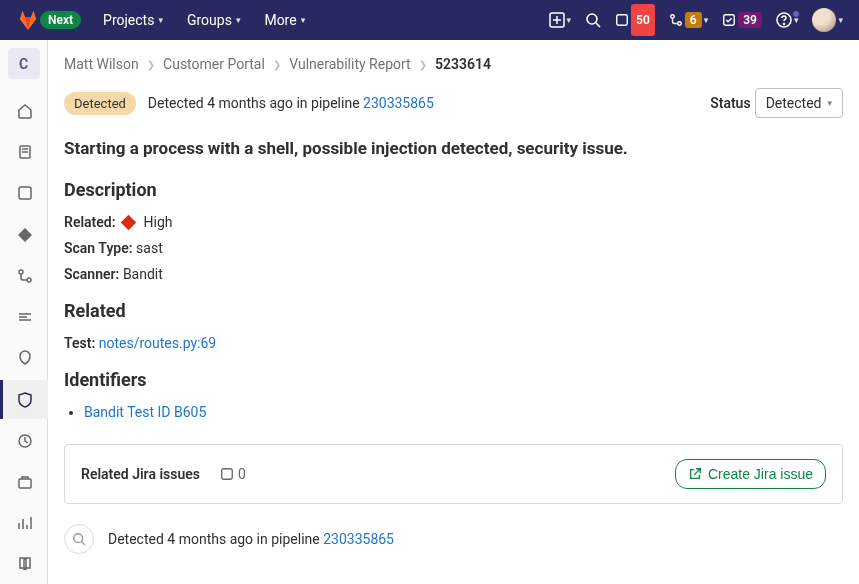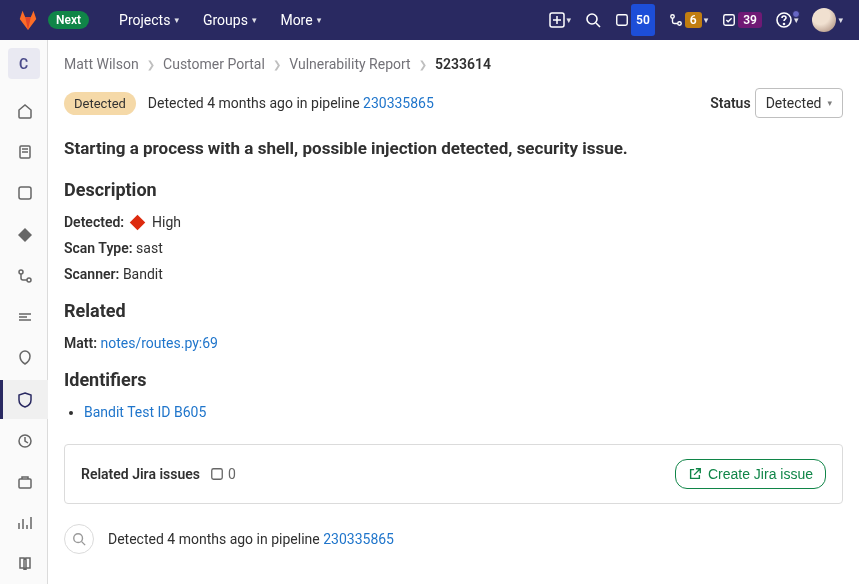--- a/index.html
+++ b/index.html
@@ -1,27 +1,27 @@
 <!DOCTYPE html>
 <html><head>
 <meta charset="utf-8">
 <style>
 * { box-sizing: border-box; margin: 0; padding: 0; }
 body { font-family: -apple-system, BlinkMacSystemFont, "Segoe UI", Roboto, sans-serif; font-size: 14px; color: #303030; background: #fff; }
 a { color: #1f75cb; text-decoration: none; }
 
 .topbar { background: #292961; height: 40px; display: flex; align-items: center; padding: 0 16px; color: #fff; }
-.topbar-left { display: flex; align-items: center; gap: 8px; }
+.topbar-left { display: flex; align-items: center; }
 .logo { width: 24px; height: 24px; display: flex; align-items: center; justify-content: center; }
 .next-badge { background: #108548; color: #fff; font-size: 12px; font-weight: 600; padding: 2px 8px; border-radius: 10px; }
 .top-menu { display: flex; gap: 4px; margin-left: 12px; }
 .top-menu-item { color: #fff; padding: 6px 10px; font-size: 14px; display: flex; align-items: center; gap: 4px; cursor: pointer; border-radius: 4px; }
 .topbar-right { margin-left: auto; display: flex; align-items: center; gap: 14px; }
 .tb-icon { color: #fff; display: flex; align-items: center; gap: 2px; cursor: pointer; position: relative; }
-.badge-green { background: #1d4ed8; color: #fff; font-size: 12px; font-weight: 600; padding: 9px 5px; border-radius: 3px; }
+.badge-green { background: #ef4444; color: #fff; font-size: 12px; font-weight: 600; padding: 9px 5px; border-radius: 3px; }
 .badge-orange { background: #c17d10; color: #fff; font-size: 12px; font-weight: 600; padding: 1px 5px; border-radius: 3px; }
 .badge-blue { background: #701a75; color: #fff; font-size: 12px; font-weight: 600; padding: 1px 5px; border-radius: 3px; }
 .avatar { width: 24px; height: 24px; border-radius: 50%; background: radial-gradient(circle at 35% 30%, #f0e0d0 40%, #a08070 100%); }
 .chevron { font-size: 9px; opacity: 0.85; }
 .dot-indicator { position: absolute; top: -2px; right: -2px; width: 8px; height: 8px; background: #6666c4; border-radius: 50%; border: 1px solid #292961; }
 
 .layout { display: flex; height: calc(100vh - 40px); }
 .sidebar { width: 48px; border-right: 1px solid #dbdbdb; display: flex; flex-direction: column; align-items: center; padding-top: 8px; gap: 2px; background: #fafafa; }
 .side-project { width: 32px; height: 32px; background: #e9e9f2; color: #4a4a8a; border-radius: 4px; display: flex; align-items: center; justify-content: center; font-weight: 600; margin-bottom: 10px; }
 .side-item { width: 48px; height: 40px; display: flex; align-items: center; justify-content: center; color: #666; cursor: pointer; border-left: 3px solid transparent; }
@@ -43,21 +43,21 @@
 
 h1.title { font-size: 17px; font-weight: 700; margin-bottom: 20px; line-height: 1.25; }
 h2.section { font-size: 18px; font-weight: 700; margin: 18px 0 14px 0; }
 .kv { margin: 10px 0; font-size: 14px; }
 .kv b { font-weight: 600; }
 .sev-diamond { display: inline-block; width: 11px; height: 11px; background: #dd2b0e; transform: rotate(45deg); margin: 0 6px 0 4px; vertical-align: -1px; }
 .ident-list { margin: 8px 0 8px 20px; }
 .ident-list li { margin: 4px 0; }
 
 .jira-box { border: 1px solid #dbdbdb; border-radius: 4px; padding: 14px 16px; margin-top: 24px; display: flex; align-items: center; justify-content: space-between; }
-.jira-left { display: flex; align-items: center; gap: 10px; font-weight: 600; }
+.jira-left { display: flex; align-items: center; gap: 20px; font-weight: 600; }
 .jira-count { display: flex; align-items: center; gap: 4px; color: #666; font-weight: 400; }
 .create-jira-btn { border: 1px solid #108548; color: #108548; background: #fff; border-radius: 12px; padding: 6px 12px; display: flex; align-items: center; gap: 6px; cursor: pointer; font-size: 14px; font-weight: 500; }
 
 .activity-row { display: flex; align-items: center; gap: 14px; margin-top: 20px; }
 .activity-icon { width: 30px; height: 30px; border: 1px solid #dbdbdb; border-radius: 50%; display: flex; align-items: center; justify-content: center; color: #999; }
 </style>
 </head>
 <body>
 
 <div class="topbar">
@@ -231,36 +231,36 @@
           <span>Detected</span>
           <span class="chevron" style="color:#666">▾</span>
         </div>
       </div>
     </div>
 
     <h1 class="title">Starting a process with a shell, possible injection detected, security issue.</h1>
 
     <h2 class="section">Description</h2>
     <div class="kv">
-      <b>Detected:</b>
+      <b>Related:</b>
       <span class="sev-diamond"></span>
       <span>High</span>
     </div>
     <div class="kv">
       <b>Scan Type:</b>
       <span>sast</span>
     </div>
     <div class="kv">
       <b>Scanner:</b>
       <span>Bandit</span>
     </div>
 
     <h2 class="section">Related</h2>
     <div class="kv">
-      <b>Matt:</b>
+      <b>Test:</b>
       <a href="#">notes/routes.py:69</a>
     </div>
 
     <h2 class="section">Identifiers</h2>
     <ul class="ident-list">
       <li><a href="#">Bandit Test ID B605</a></li>
     </ul>
 
     <div class="jira-box">
       <div class="jira-left">

